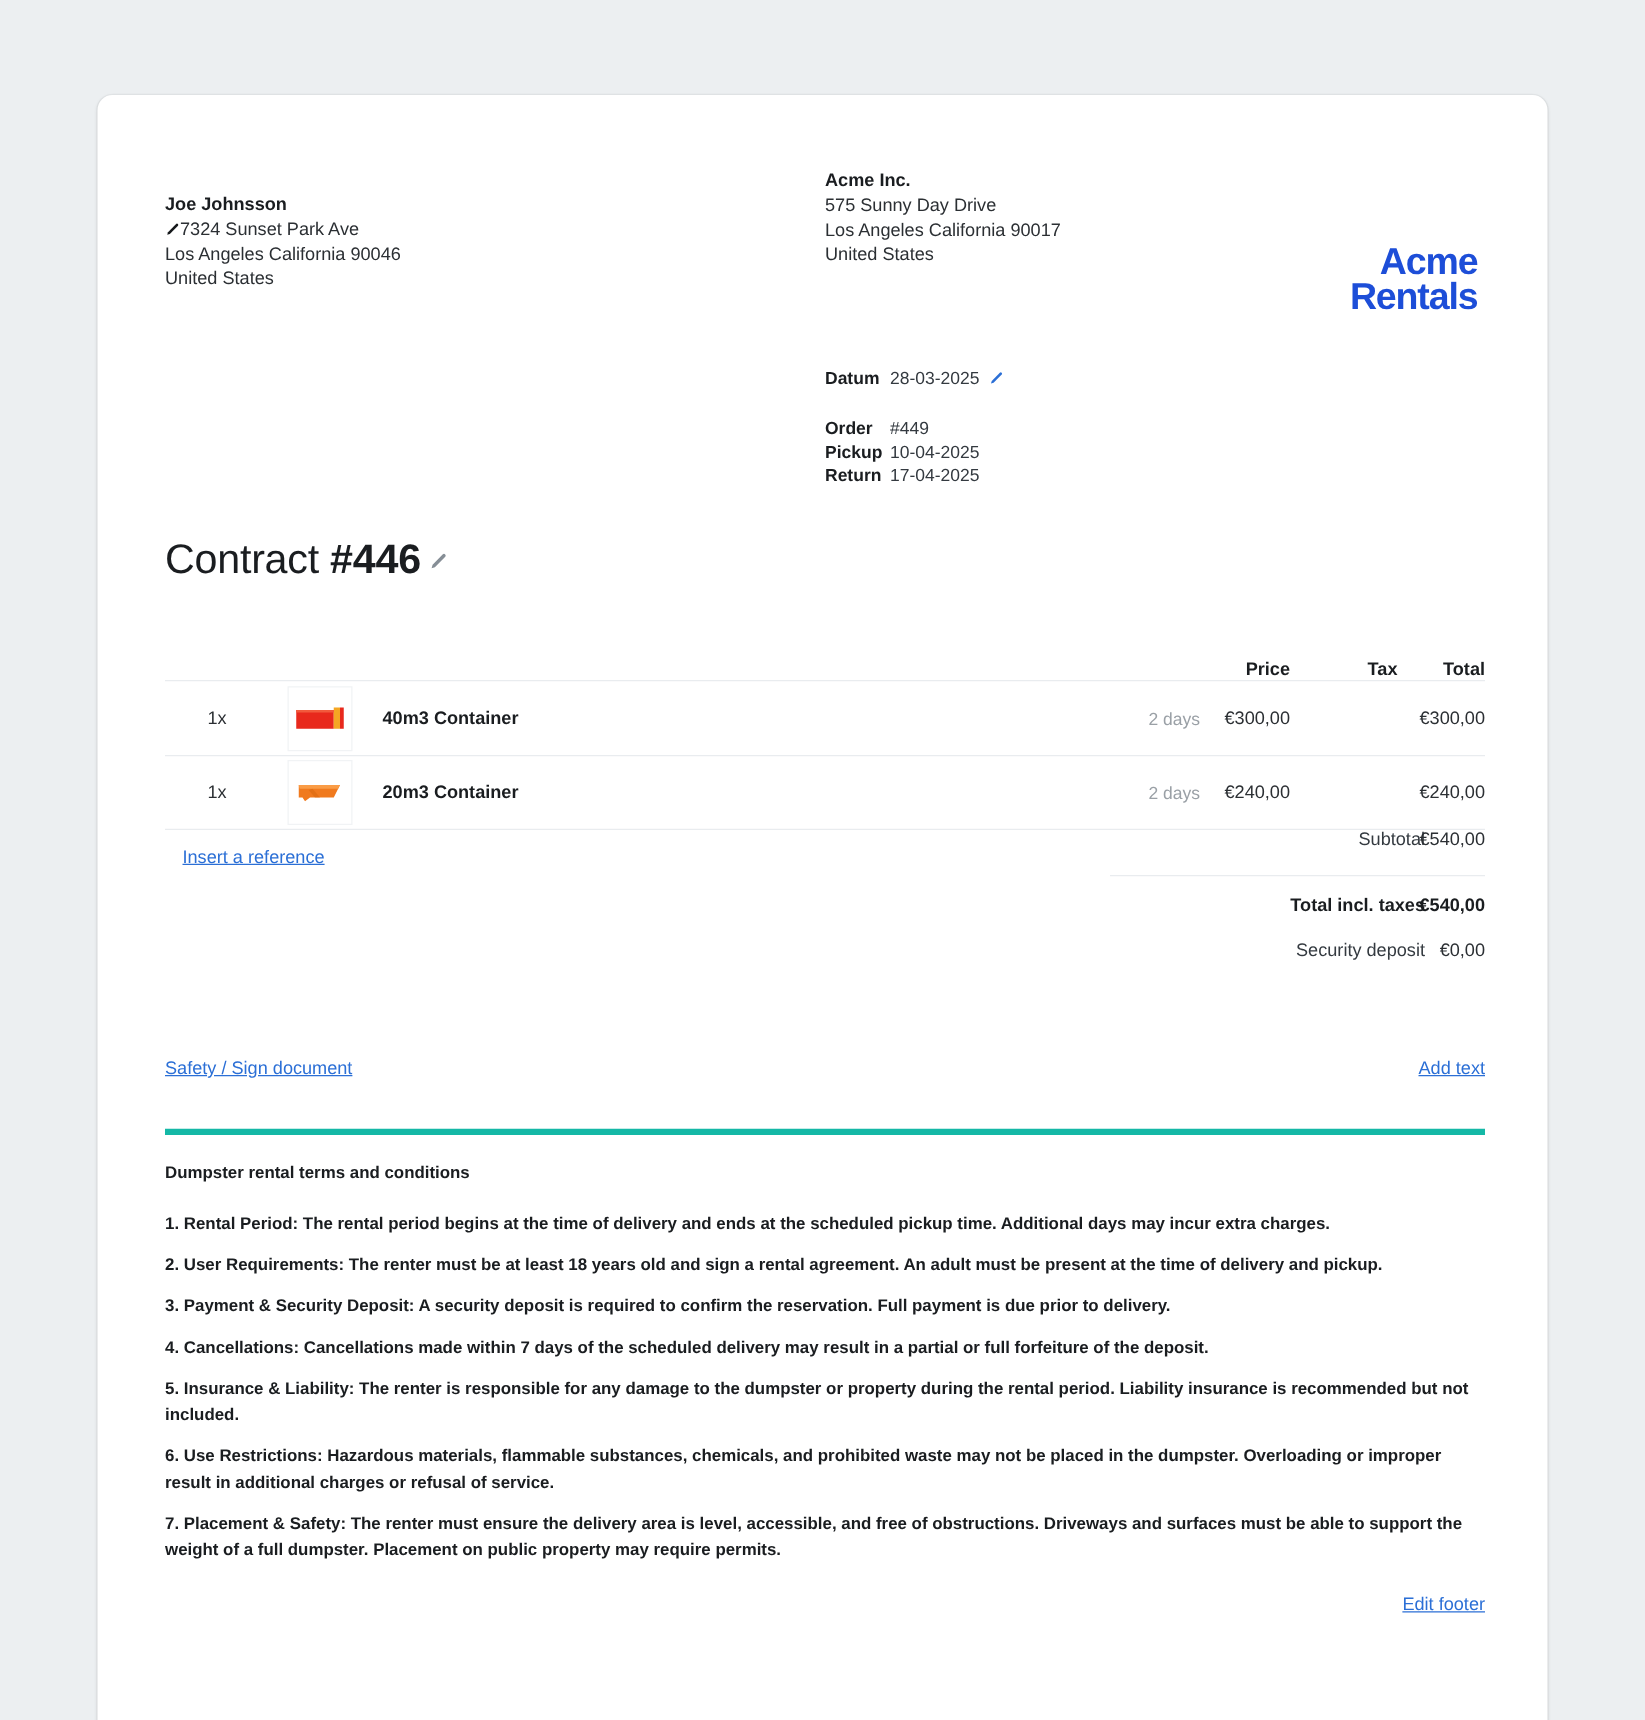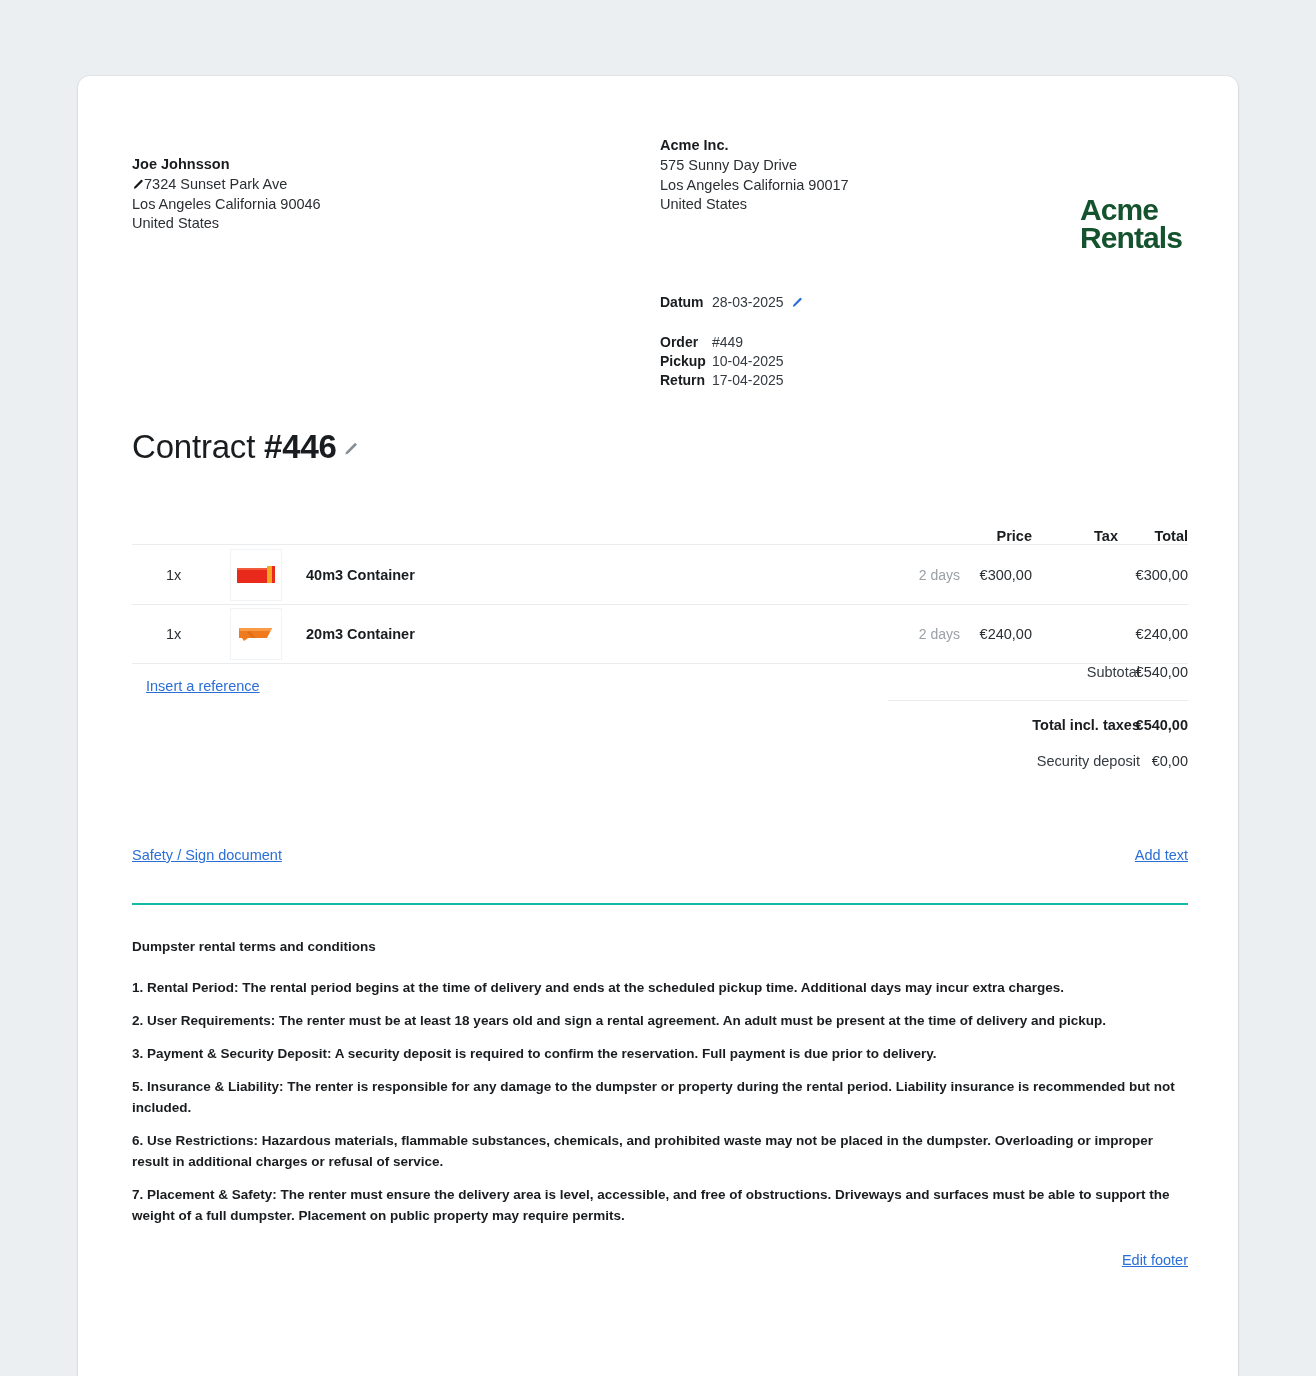--- a/index.html
+++ b/index.html
@@ -37,26 +37,26 @@
   .addr-left  { left: 0; margin-top: 19px; }
   .addr-right { left: 528px; }
   .addr-name { font-weight: bold; color: #1a1d20; margin-bottom: 1px; }
   .addr-line { white-space: nowrap; }
   .pin-icon { display: inline-block; width: 11px; height: 11px; margin-right: 1px; vertical-align: -1px; }
 
   .brand-logo {
     position: absolute;
     right: 6px;
     top: 120px;
-    text-align: left;
+    text-align: right;
     font-size: 30px;
     font-weight: bold;
     line-height: 28px;
     letter-spacing: -0.9px;
-    color: #14532d;
+    color: #1d4ed8;
   }
 
   
   .meta { position: relative; margin-top: 68px; height: 120px; }
   .meta-group { position: absolute; left: 528px; font-size: 14px; color: #2b2f33; }
   .meta-datum { top: 0; }
   .meta-order { top: 39px; line-height: 19px; }
   .meta-row { white-space: nowrap; height: 19px; }
   .meta-key { display: inline-block; width: 52px; font-weight: bold; color: #1a1d20; }
   .meta-val { color: #343a40; }
@@ -142,21 +142,21 @@
   
   .action-links { position: relative; height: 56px; margin-top: 55px; }
   .link {
     font-size: 14.5px; color: #2b6fd6;
     text-decoration: underline; cursor: pointer; position: absolute; top: 0;
   }
   .link-left { left: 0; }
   .link-right { right: 0; }
 
   
-  .terms { border-top: 2px solid #14b8a6; padding-top: 34px; }
+  .terms { border-top: 5px solid #14b8a6; padding-top: 22px; }
   .terms-heading { font-size: 13.5px; font-weight: bold; color: #1a1d20; margin-bottom: 23px; }
   .terms-item {
     font-size: 13.5px; font-weight: bold; color: #1a1d20;
     line-height: 21px; margin-bottom: 12px; max-width: 1056px;
   }
   .edit-footer { position: relative; height: 40px; margin-top: 26px; }
 </style>
 </head>
 <body>
 
@@ -276,20 +276,21 @@
     <div class="action-links">
       <div class="link link-left">Safety / Sign document</div>
       <div class="link link-right">Add text</div>
     </div>
 
     <div class="terms">
       <div class="terms-heading">Dumpster rental terms and conditions</div>
       <div class="terms-item">1. Rental Period: The rental period begins at the time of delivery and ends at the scheduled pickup time. Additional days may incur extra charges.</div>
       <div class="terms-item">2. User Requirements: The renter must be at least 18 years old and sign a rental agreement. An adult must be present at the time of delivery and pickup.</div>
       <div class="terms-item">3. Payment &amp; Security Deposit: A security deposit is required to confirm the reservation. Full payment is due prior to delivery.</div>
+      <div class="terms-item">4. Cancellations: Cancellations made within 7 days of the scheduled delivery may result in a partial or full forfeiture of the deposit.</div>
       <div class="terms-item">5. Insurance &amp; Liability: The renter is responsible for any damage to the dumpster or property during the rental period. Liability insurance is recommended but not included.</div>
       <div class="terms-item">6. Use Restrictions: Hazardous materials, flammable substances, chemicals, and prohibited waste may not be placed in the dumpster. Overloading or improper result in additional charges or refusal of service.</div>
       <div class="terms-item">7. Placement &amp; Safety: The renter must ensure the delivery area is level, accessible, and free of obstructions. Driveways and surfaces must be able to support the weight of a full dumpster. Placement on public property may require permits.</div>
     </div>
 
     <div class="edit-footer">
       <div class="link link-right">Edit footer</div>
     </div>
 
   </div>

